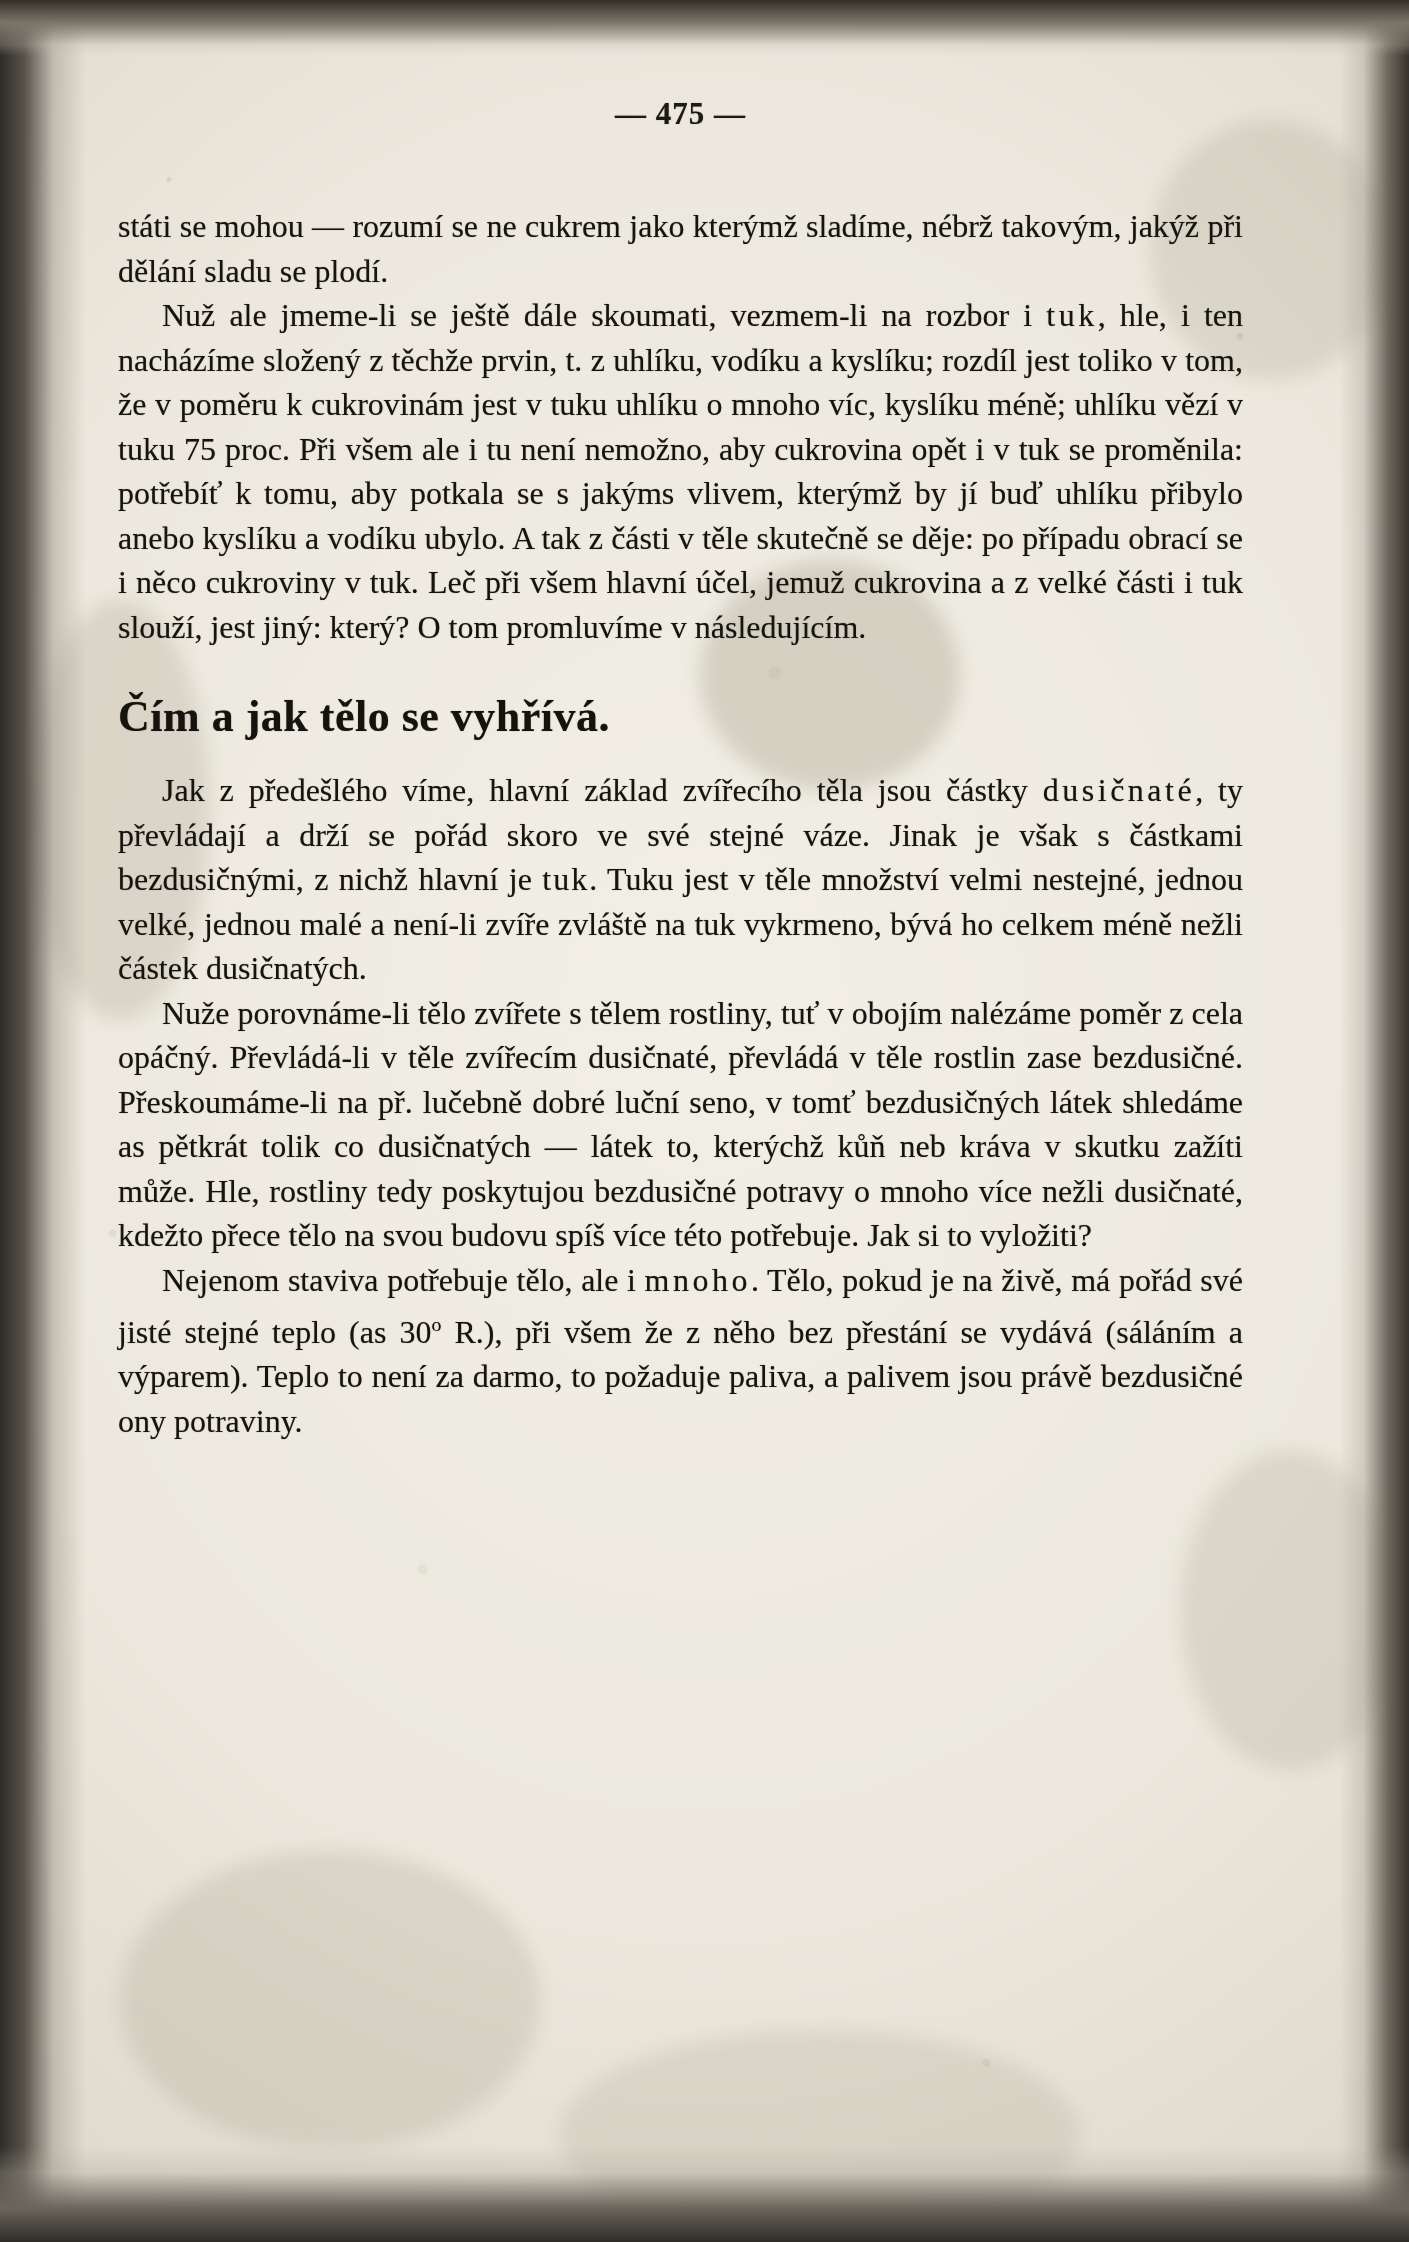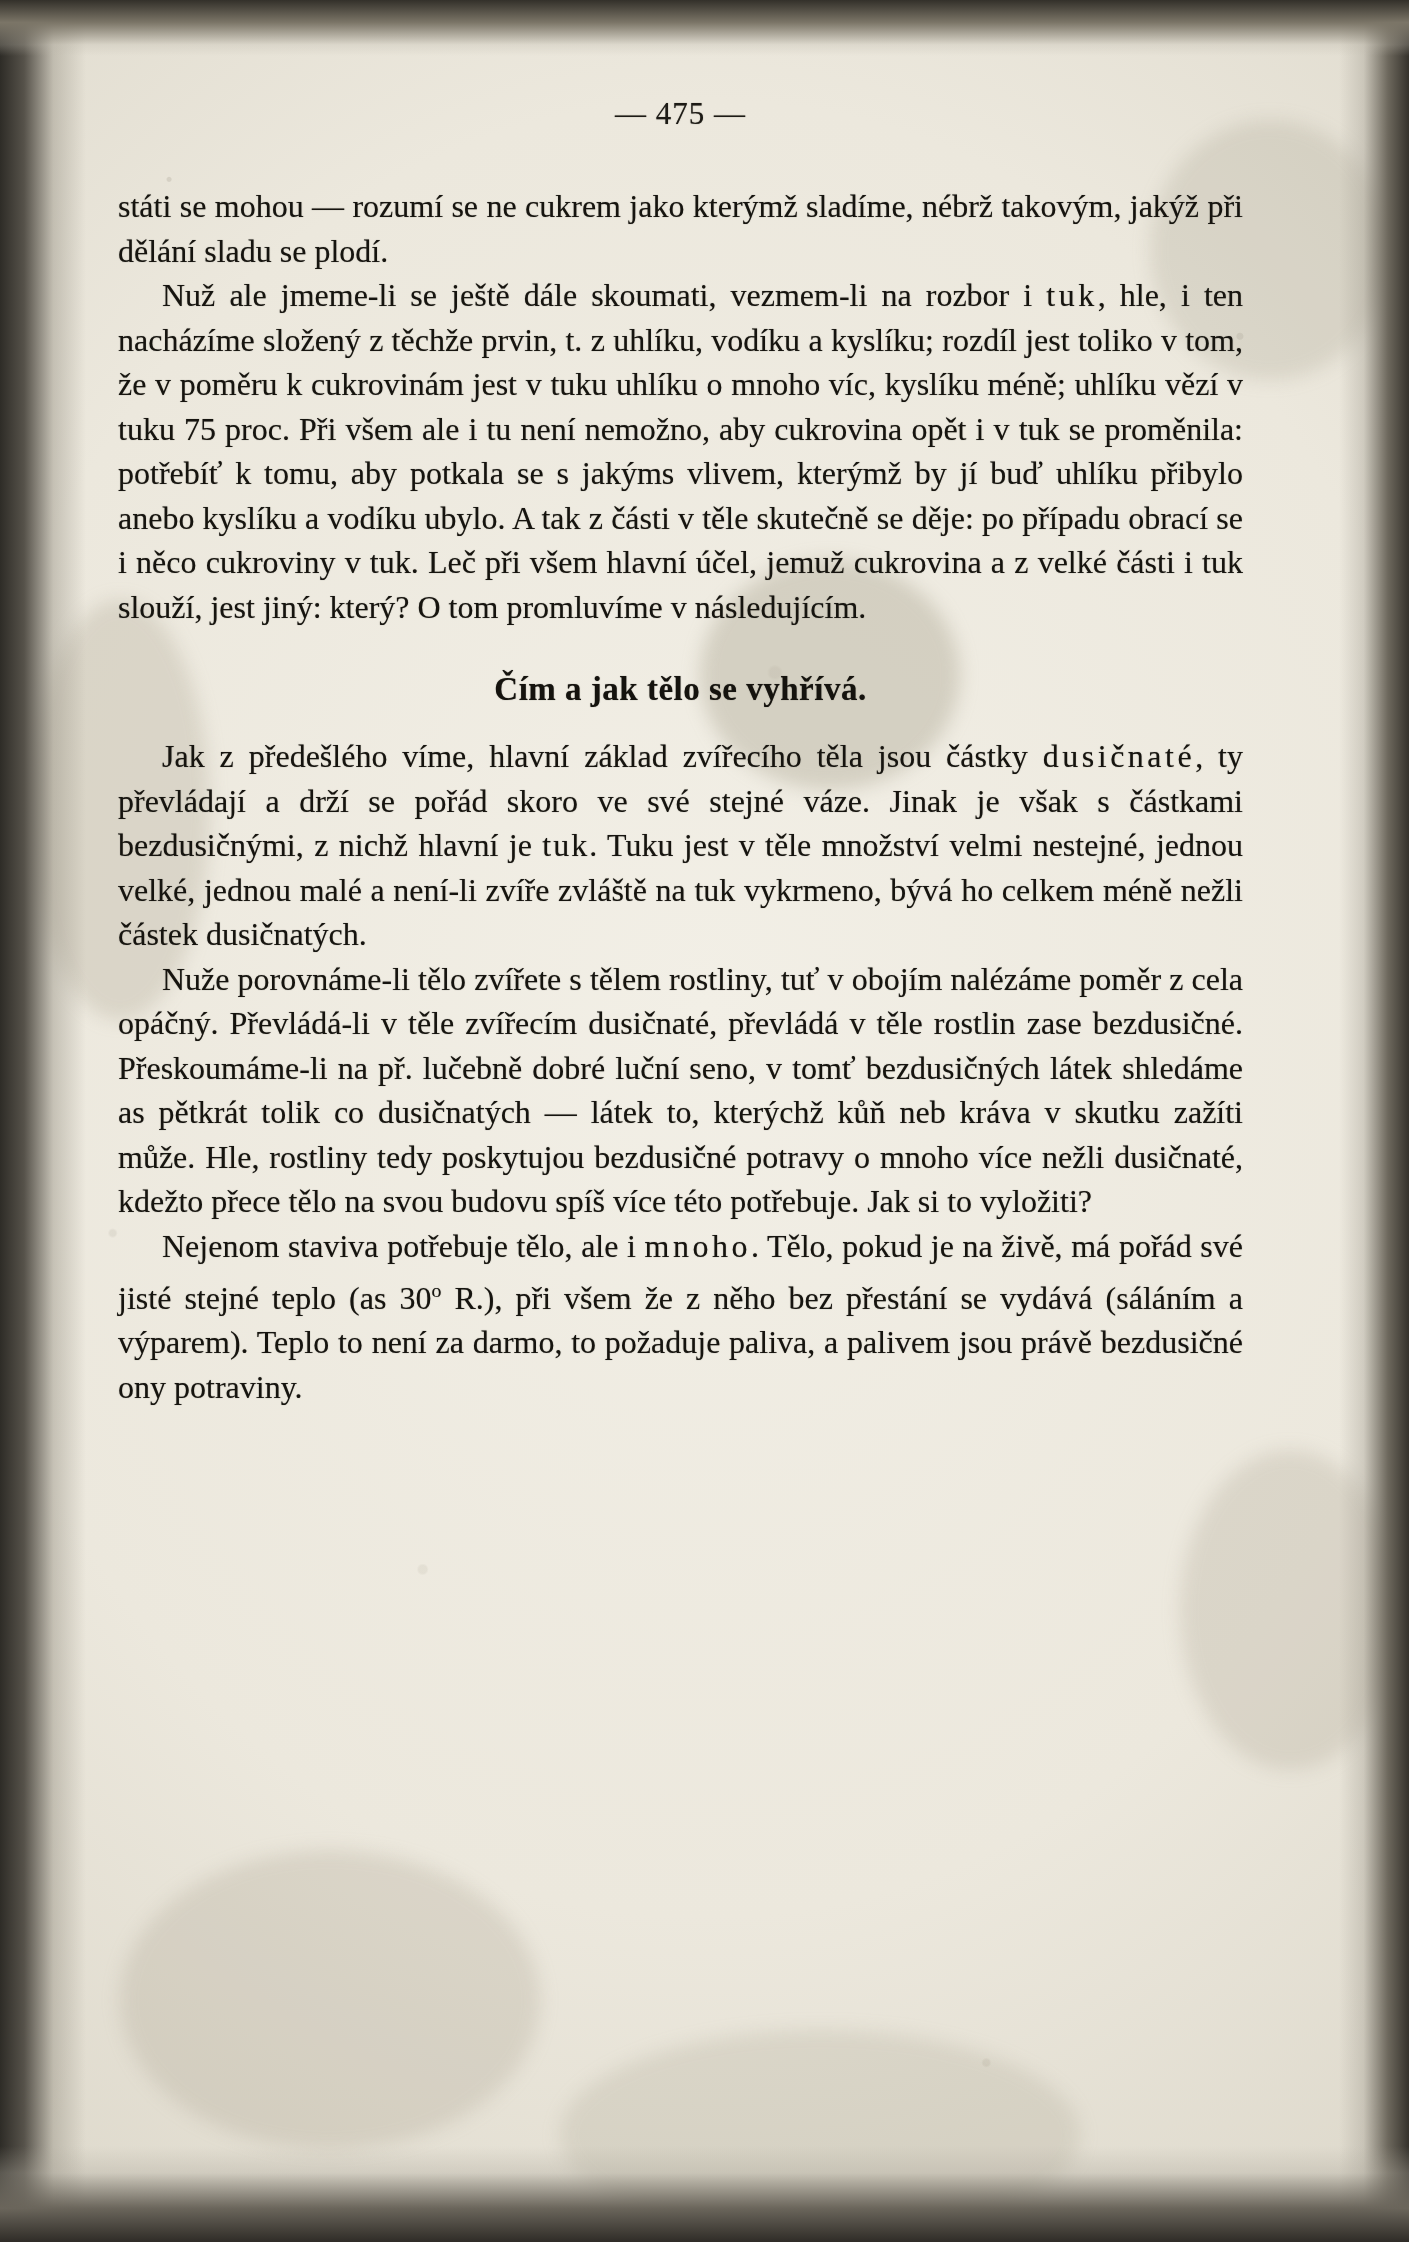--- a/index.html
+++ b/index.html
@@ -66,39 +66,39 @@
   
   .content {
     position: absolute;
     left: 118px;
     top: 96px;
     width: 1125px;
   }
   .folio {
     text-align: center;
     font-size: 31px;
-    font-weight: normal;
+    font-weight: bold;
     letter-spacing: 1px;
     color: #1d1b16;
-    margin-bottom: 52px;
+    margin-bottom: 72px;
     text-shadow: 0 0 1px rgba(40,38,30,.55);
   }
   p {
     margin: 0;
     font-size: 32px;
     line-height: 44.5px;
     color: #16140f;
     text-align: justify;
     text-shadow: 0 0 1px rgba(35,33,26,.5);
     font-family: "Liberation Serif", serif;
   }
   p.indent { text-indent: 44px; }
   .sect-title {
-    text-align: center;
-    font-size: 33px;
+    text-align: left;
+    font-size: 44px;
     font-weight: bold;
     color: #15130e;
     margin: 42px 0 26px 0;
     letter-spacing: .5px;
     text-shadow: 0 0 1px rgba(35,33,26,.6);
   }
   .spaced { letter-spacing: 3.5px; }
   .tight-sp { letter-spacing: 2px; }
   sup { font-size: .62em; vertical-align: super; }
 </style>

